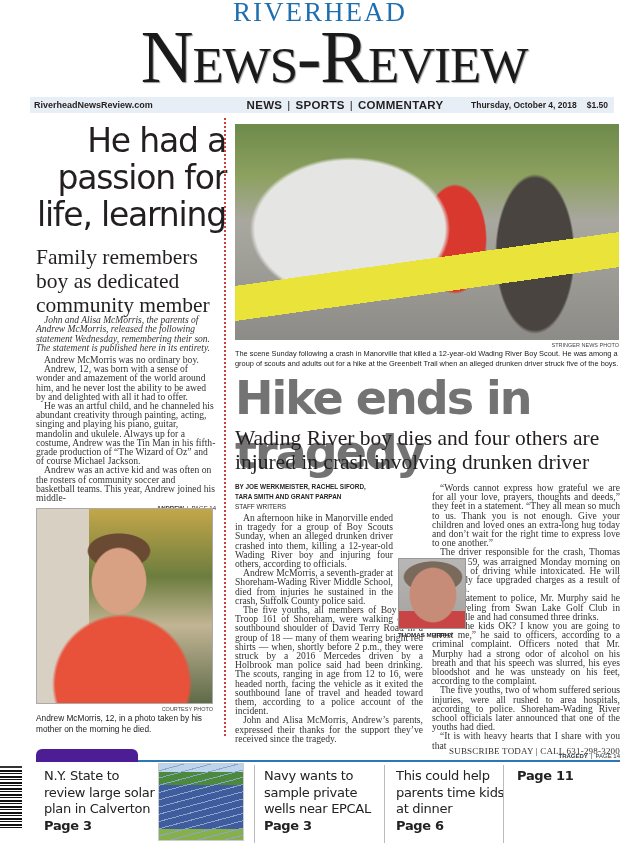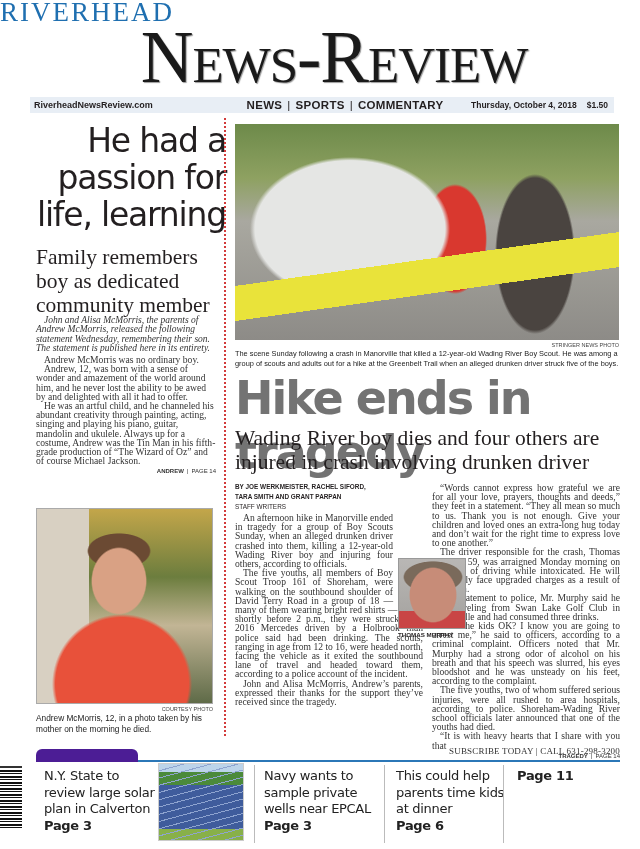--- a/index.html
+++ b/index.html
@@ -1,20 +1,20 @@
 <!DOCTYPE html>
 <html><head>
 <meta charset="utf-8">
 <style>
   * { box-sizing: border-box; margin: 0; padding: 0; }
   html, body { width: 640px; height: 849px; background: #fff; overflow: hidden; }
   body { position: relative; font-family: "DejaVu Serif", serif; color: #231f20; }
 
   
-  .mast-top { position: absolute; left: 0; top: 0; width: 640px; 
+  .mast-top { position: absolute; left: 0; top: 0; width: 640px; text-align: center;
     font-family: "Liberation Serif", serif; color: #1f6fb0; font-size: 27px; letter-spacing: 2px; line-height: 24px; }
   .mast-main { position: absolute; left: 0; top: 18px; width: 640px; text-align: center;
     font-family: "Liberation Serif", serif; font-size: 73px; line-height: 80px; color: #1a1a1a;
     letter-spacing: -1px; font-variant: small-caps; text-shadow: 1px 1px 1px #999; padding-left: 28px; }
   .mast-bar { position: absolute; left: 30px; top: 97px; width: 584px; height: 16px; background: #e8eef5;
     display: flex; align-items: center; font-family: "Liberation Sans", sans-serif; font-weight: bold; }
   .mast-url { font-size: 9px; padding-left: 4px; width: 190px; }
   .mast-nav { font-size: 11.5px; width: 250px; text-align: center; letter-spacing: 0.3px; }
   .mast-nav .sep { font-weight: normal; padding: 0 5px; }
   .mast-date { font-size: 8.5px; margin-left: auto; padding-right: 6px; }
@@ -118,20 +118,21 @@
   <span class="mast-date"><span>Thursday, October 4, 2018</span><span class="mast-price">$1.50</span></span>
 </div>
 
 <div class="left-head">He had a passion for life, learning</div>
 <div class="left-deck">Family remembers boy as dedicated community member</div>
 <div class="left-intro">John and Alisa McMorris, the parents of Andrew McMorris, released the following statement Wednesday, remembering their son. The statement is published here in its entirety.</div>
 <div class="left-body">
   <p>Andrew McMorris was no ordinary boy.</p>
   <p>Andrew, 12, was born with a sense of wonder and amazement of the world around him, and he never lost the ability to be awed by and delighted with all it had to offer.</p>
   <p>He was an artful child, and he channeled his abundant creativity through painting, acting, singing and playing his piano, guitar, mandolin and ukulele. Always up for a costume, Andrew was the Tin Man in his fifth-grade production of “The Wizard of Oz” and of course Michael Jackson.</p>
+  <p>Andrew was an active kid and was often on the rosters of community soccer and basketball teams. This year, Andrew joined his middle-</p>
   <div class="jump"><b>ANDREW</b><span class="bar">|</span><span>PAGE 14</span></div>
 </div>
 <div class="boy-photo"></div>
 <div class="boy-credit">COURTESY PHOTO</div>
 <div class="boy-caption">Andrew McMorris, 12, in a photo taken by his mother on the morning he died.</div>
 
 <div class="divider"></div>
 
 <div class="main-photo"></div>
 <div class="main-credit">STRINGER NEWS PHOTO</div>
@@ -140,20 +141,21 @@
 <div class="dek">Wading River boy dies and four others are injured in crash involving drunken driver</div>
 <div class="byline">
   <div>BY JOE WERKMEISTER, RACHEL SIFORD,</div>
   <div>TARA SMITH AND GRANT PARPAN</div>
   <div class="staff">STAFF WRITERS</div>
 </div>
 
 <div class="col1">
   <div class="col1-float"></div>
   <p>An afternoon hike in Manorville ended in tragedy for a group of Boy Scouts Sunday, when an alleged drunken driver crashed into them, killing a 12-year-old Wading River boy and injuring four others, according to officials.</p>
+  <p>Andrew McMorris, a seventh-grader at Shoreham-Wading River Middle School, died from injuries he sustained in the crash, Suffolk County police said.</p>
   <p>The five youths, all members of Boy Scout Troop 161 of Shoreham, were walking on the southbound shoulder of David Terry Road in a group of 18 — many of them wearing bright red shirts — when, shortly before 2 p.m., they were struck by a 2016 Mercedes driven by a Holbrook man police said had been drinking. The scouts, ranging in age from 12 to 16, were headed north, facing the vehicle as it exited the southbound lane of travel and headed toward them, according to a police account of the incident.</p>
   <p>John and Alisa McMorris, Andrew’s parents, expressed their thanks for the support they’ve received since the tragedy.</p>
 </div>
 
 <div class="col2">
   <p>“Words cannot express how grateful we are for all your love, prayers, thoughts and deeds,” they feet in a statement. “They all mean so much to us. Thank you is not enough. Give your children and loved ones an extra-long hug today and don’t wait for the right time to express love to one another.”</p>
   <p>The driver responsible for the crash, Thomas Murphy, 59, was arraigned Monday morning on a charge of driving while intoxicated. He will also likely face upgraded charges as a result of the death.</p>
   <p>In a statement to police, Mr. Murphy said he was traveling from Swan Lake Golf Club in Manorville and had consumed three drinks.</p>
   <p>“Are the kids OK? I know you are going to arrest me,” he said to officers, according to a criminal complaint. Officers noted that Mr. Murphy had a strong odor of alcohol on his breath and that his speech was slurred, his eyes bloodshot and he was unsteady on his feet, according to the complaint.</p>
   <p>The five youths, two of whom suffered serious injuries, were all rushed to area hospitals, according to police. Shoreham-Wading River school officials later announced that one of the youths had died.</p>

